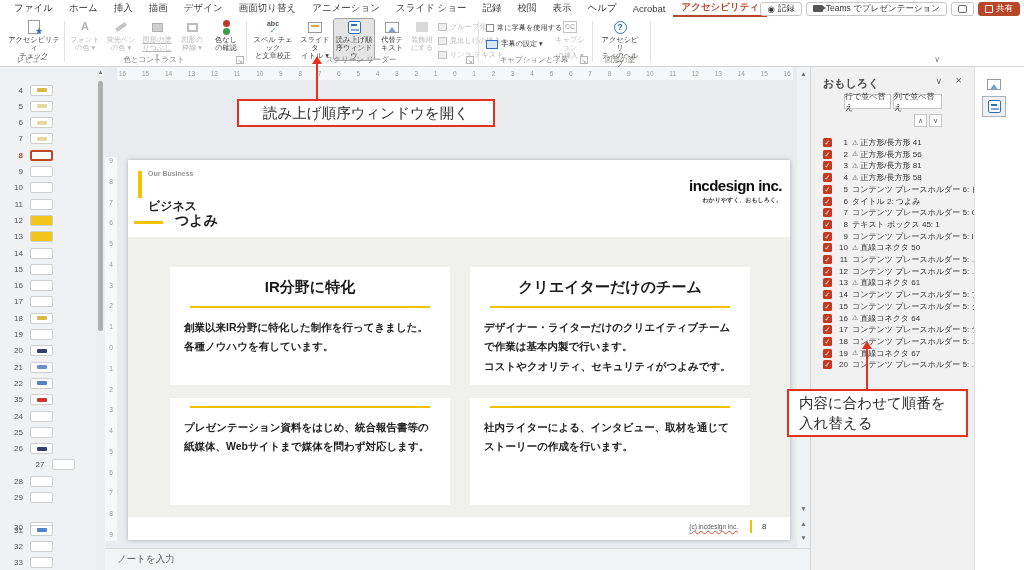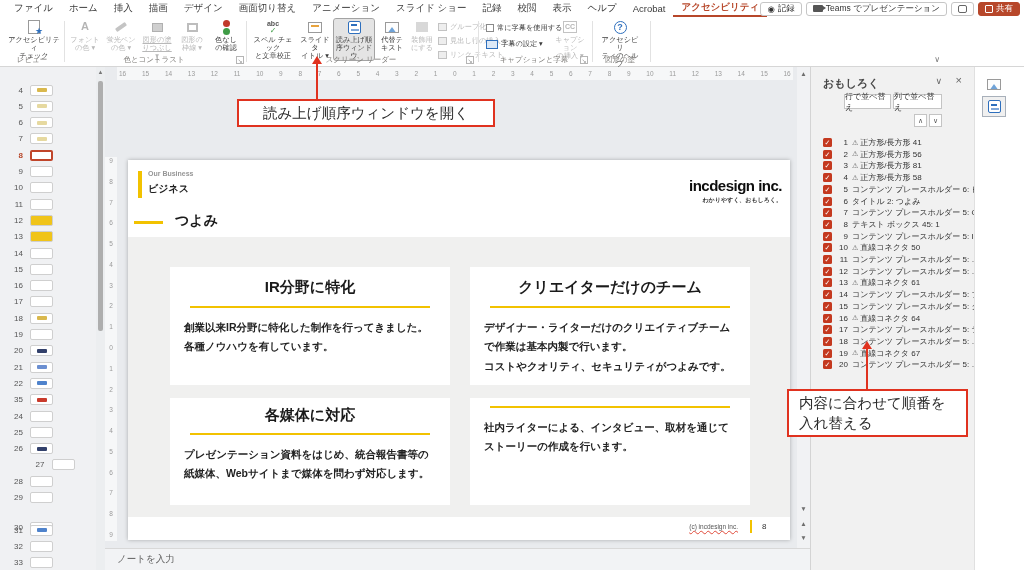--- a/index.html
+++ b/index.html
@@ -80,21 +80,21 @@
   .hruler { position:absolute; left:12px; top:0; width:676px; height:13px; background:#f6f7f8;
             display:flex; justify-content:space-between; align-items:center; padding:0 2px; }
   .hruler span { font-size:6.5px; color:#9b9b9b; }
   .vruler { position:absolute; left:0; top:90px; width:12px; height:384px; background:#f6f7f8; }
   .vruler span { position:absolute; left:0; width:100%; text-align:center; font-size:6.5px; color:#9b9b9b; }
 
   .slide { position:absolute; left:23px; top:93px; width:662px; height:380px; background:#fff;
            box-shadow:0 0 4px rgba(0,0,0,.28); }
   .s-ybar { position:absolute; left:10px; top:11px; width:4px; height:27px; background:#f2c200; }
   .s-eyebrow-en { position:absolute; left:20px; top:10px; font-size:7px; font-weight:bold; color:#969696; }
-  .s-eyebrow-ja { position:absolute; left:20px; top:22px; font-size:10px; font-weight:bold; color:#1f1f1f; }
+  .s-eyebrow-ja { position:absolute; left:20px; top:38px; font-size:12px; font-weight:bold; color:#1f1f1f; }
   .s-logo { position:absolute; right:8px; top:17px; font-size:15px; font-weight:bold; color:#0d0d0d; letter-spacing:-.5px; }
   .s-logo-tag { position:absolute; right:8px; top:36px; font-size:6px; font-weight:bold; color:#333; }
   .s-titleline { position:absolute; left:6px; top:61px; width:29px; height:3px; background:#f2c200; }
   .s-title { position:absolute; left:47px; top:52px; font-size:14px; font-weight:bold; color:#1a1a1a; }
   .s-band { position:absolute; left:0; top:77px; width:100%; height:280px; background:#f0f0ef; }
   .card { position:absolute; background:#fff; }
   .card-title { text-align:center; font-weight:bold; font-size:15px; color:#1a1a1a; padding-top:11px; }
   .card-hr { height:2px; background:#f2c200; margin:9px 20px 0 20px; }
   .card-body { padding:10px 14px 0 14px; font-size:10.5px; font-weight:bold; color:#222;
                line-height:1.85; white-space:pre-line; }
@@ -521,21 +521,20 @@
 で作業は基本内製で行います。
 コストやクオリティ、セキュリティがつよみです。</div>
       </div>
       <div class="card" style="left:42px;top:107px;width:280px;height:118px;">
         <div class="card-title">IR分野に特化</div>
         <div class="card-hr"></div>
         <div class="card-body">創業以来IR分野に特化した制作を行ってきました。
 各種ノウハウを有しています。</div>
       </div>
       <div class="card short" style="left:42px;top:238px;width:280px;height:107px;">
-        <div class="card-title">各媒体に対応</div>
         <div class="card-hr"></div>
         <div class="card-body">プレゼンテーション資料をはじめ、統合報告書等の
 紙媒体、Webサイトまで媒体を問わず対応します。</div>
       </div>
       <div class="card short" style="left:342px;top:238px;width:280px;height:107px;">
         <div class="card-hr"></div>
         <div class="card-body">社内ライターによる、インタビュー、取材を通じて
 ストーリーの作成を行います。</div>
       </div>
 

